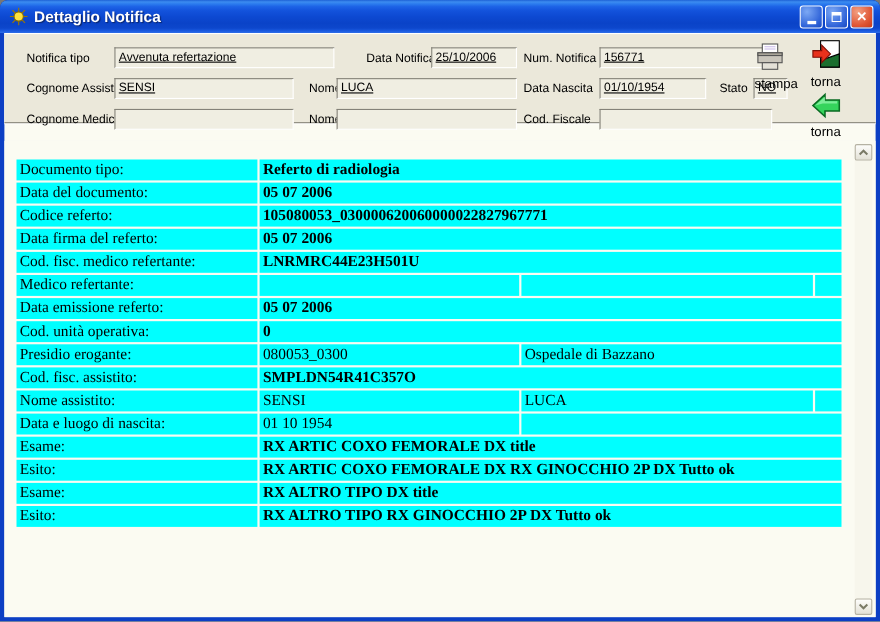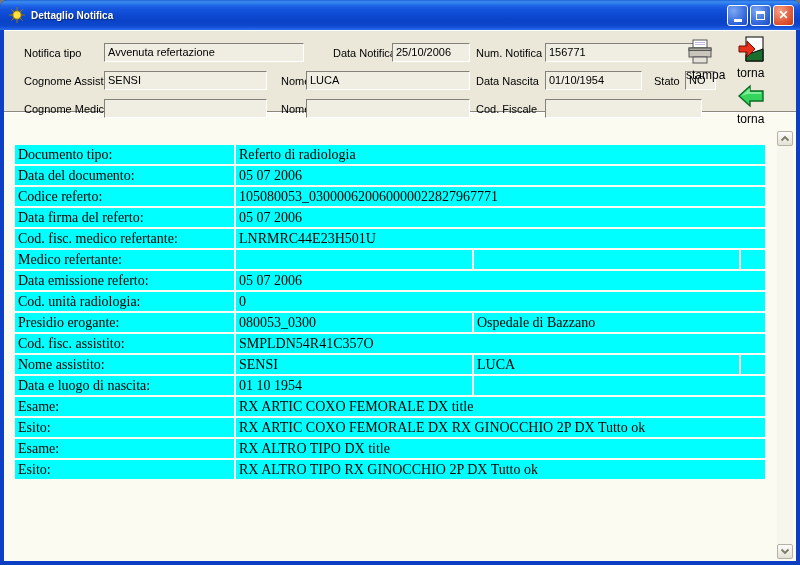--- a/index.html
+++ b/index.html
@@ -13,21 +13,21 @@
   }
   
   .titlebar{
     position:absolute;left:0;top:0;right:0;height:30px;
     background:linear-gradient(180deg,#1E62D6 0%,#3C8CF0 6%,#2B7BEE 12%,#1D63E6 20%,#1353DC 32%,#0D49D2 50%,#0A43C8 70%,#0D47CC 85%,#1A5AE0 94%,#2E6EE8 100%);
     border-radius:7px 7px 0 0;
     display:flex;align-items:center;padding:0 6px;
   }
   .title-icon{width:18px;height:18px;margin:0 5px 0 2px;flex:0 0 auto;}
   .title-text{
-    color:#fff;font-weight:bold;font-size:10px;
+    color:#fff;font-weight:bold;font-size:14px;
     text-shadow:1px 1px 1px #0A246A;flex:1;white-space:nowrap;
   }
   .title-buttons{display:flex;gap:2px;align-items:center;}
   .tbtn{
     width:21px;height:21px;border:1px solid #fff;border-radius:3px;
     padding:0;display:flex;align-items:center;justify-content:center;
     color:#fff;font-weight:bold;font-size:12px;cursor:pointer;
   }
   .tbtn.minmax{background:radial-gradient(circle at 30% 25%,#7CA8F4,#2E62D8 70%,#1B4BC0);}
   .tbtn.close{background:radial-gradient(circle at 30% 25%,#F3A183,#DF5432 65%,#C23A1C);}
@@ -45,38 +45,38 @@
     border-top:1px solid #fff;
     border-bottom:1px solid #8A887C;
     box-shadow:0 1px 0 #fff;
     font-size:11px;color:#000;
   }
   .flabel{position:absolute;white-space:nowrap;}
   .field{
     position:absolute;height:19px;
     background:#F0EEE2;
     border:1px solid;border-color:#848278 #FFFFFF #FFFFFF #848278;
-    font-size:11px;line-height:17px;padding:0 3px;overflow:hidden;white-space:nowrap;
+    font-size:11px;line-height:17px;padding:0 3px;overflow:hidden;white-space:nowrap;text-decoration:underline;
   }
   
   .toolbtn{position:absolute;width:52px;text-align:left;cursor:pointer;}
   .toolbtn .ticon{display:block;margin:0 auto;}
   .toolbtn .tlabel{display:block;font-size:12px;margin-top:1px;}
   
   .content{position:absolute;left:0;right:0;top:98px;bottom:0;background:var(--content-bg,#FBFBF2);}
   .detail-table{position:absolute;left:11px;top:17px;width:750px;}
   .trow{display:flex;gap:2px;margin-bottom:2px;height:19px;}
   .tcell{
     background:var(--row-bg,#00FFFF);
     font-family:"Liberation Serif","DejaVu Serif",serif;
     font-size:14px;line-height:19px;
     padding:0 0 0 3px;overflow:hidden;white-space:nowrap;
   }
   .tcell.lab{width:219px;flex:0 0 auto;}
-  .tcell.cfull{flex:1;}
+  .tcell.cfull{flex:1;font-weight:bold;}
   .tcell.c1{width:236px;flex:0 0 auto;}
   .tcell.c2{flex:1;}
   .tcell.c3{width:24px;flex:0 0 auto;}
   .tcell a{color:var(--link-color,#80007F);}
   
   .scrollbar{
     position:absolute;top:3px;bottom:2px;right:3px;width:16px;
     background:#F7F6EC;
     display:flex;flex-direction:column;justify-content:space-between;
   }
@@ -210,21 +210,21 @@
             <div class="tcell lab">Medico refertante:</div>
             <div class="tcell c1"></div>
             <div class="tcell c2"></div>
             <div class="tcell c3"></div>
           </div>
           <div class="trow">
             <div class="tcell lab">Data emissione referto:</div>
             <div class="tcell cfull">05 07 2006</div>
           </div>
           <div class="trow">
-            <div class="tcell lab">Cod. unità radiologia:</div>
+            <div class="tcell lab">Cod. unità operativa:</div>
             <div class="tcell cfull">0</div>
           </div>
           <div class="trow">
             <div class="tcell lab">Presidio erogante:</div>
             <div class="tcell c1">080053_0300</div>
             <div class="tcell c2">Ospedale di Bazzano</div>
           </div>
           <div class="trow">
             <div class="tcell lab">Cod. fisc. assistito:</div>
             <div class="tcell cfull">SMPLDN54R41C357O</div>

